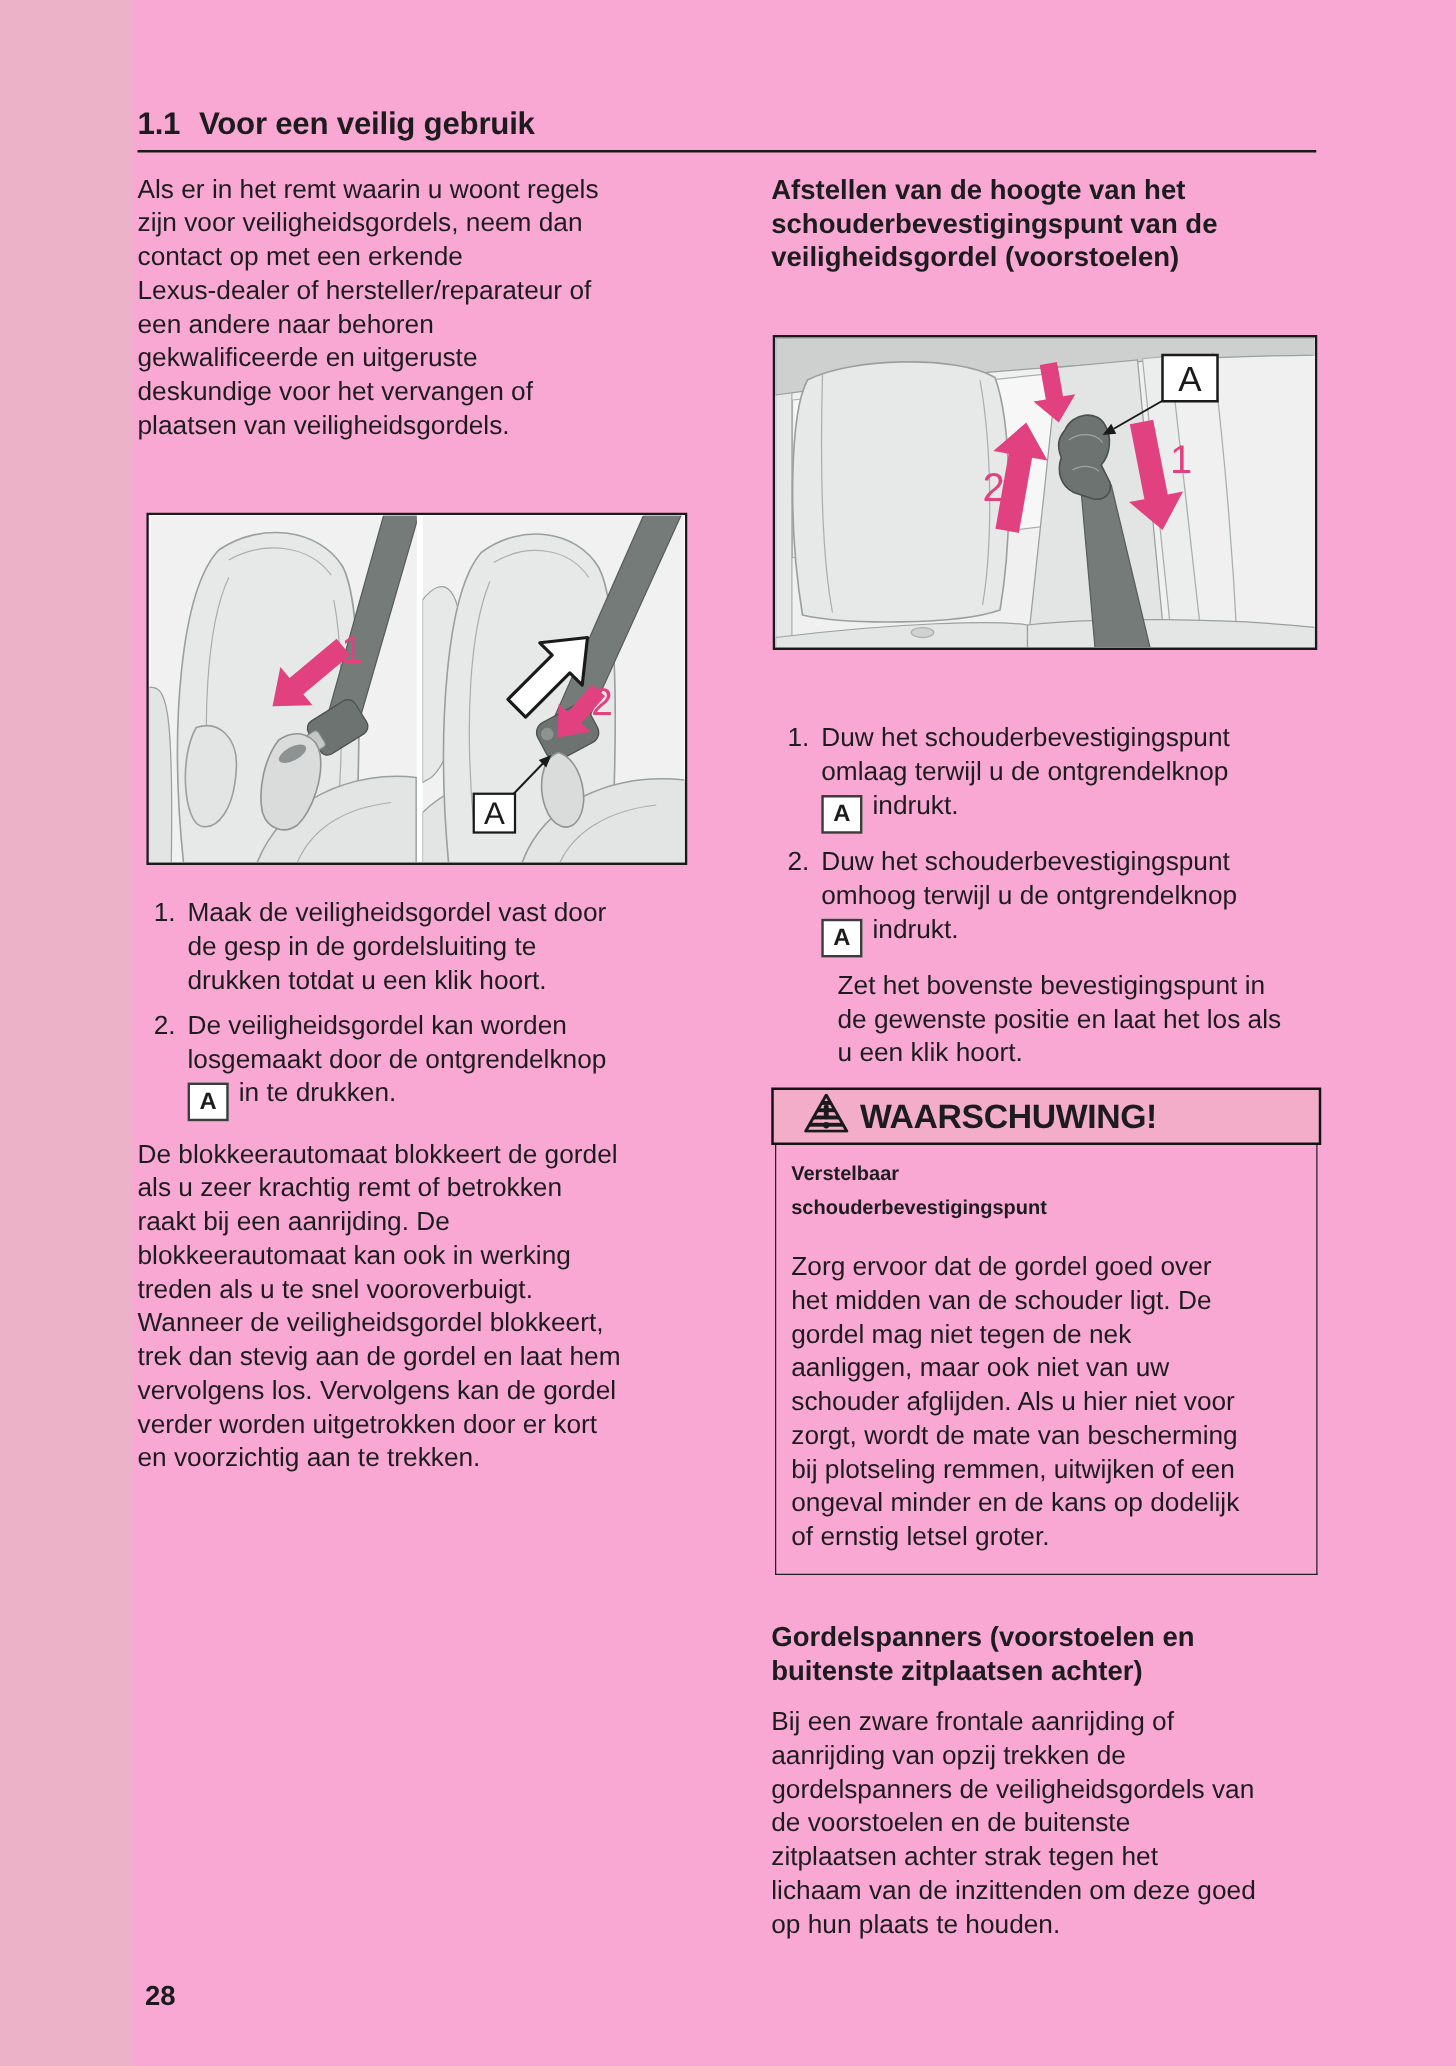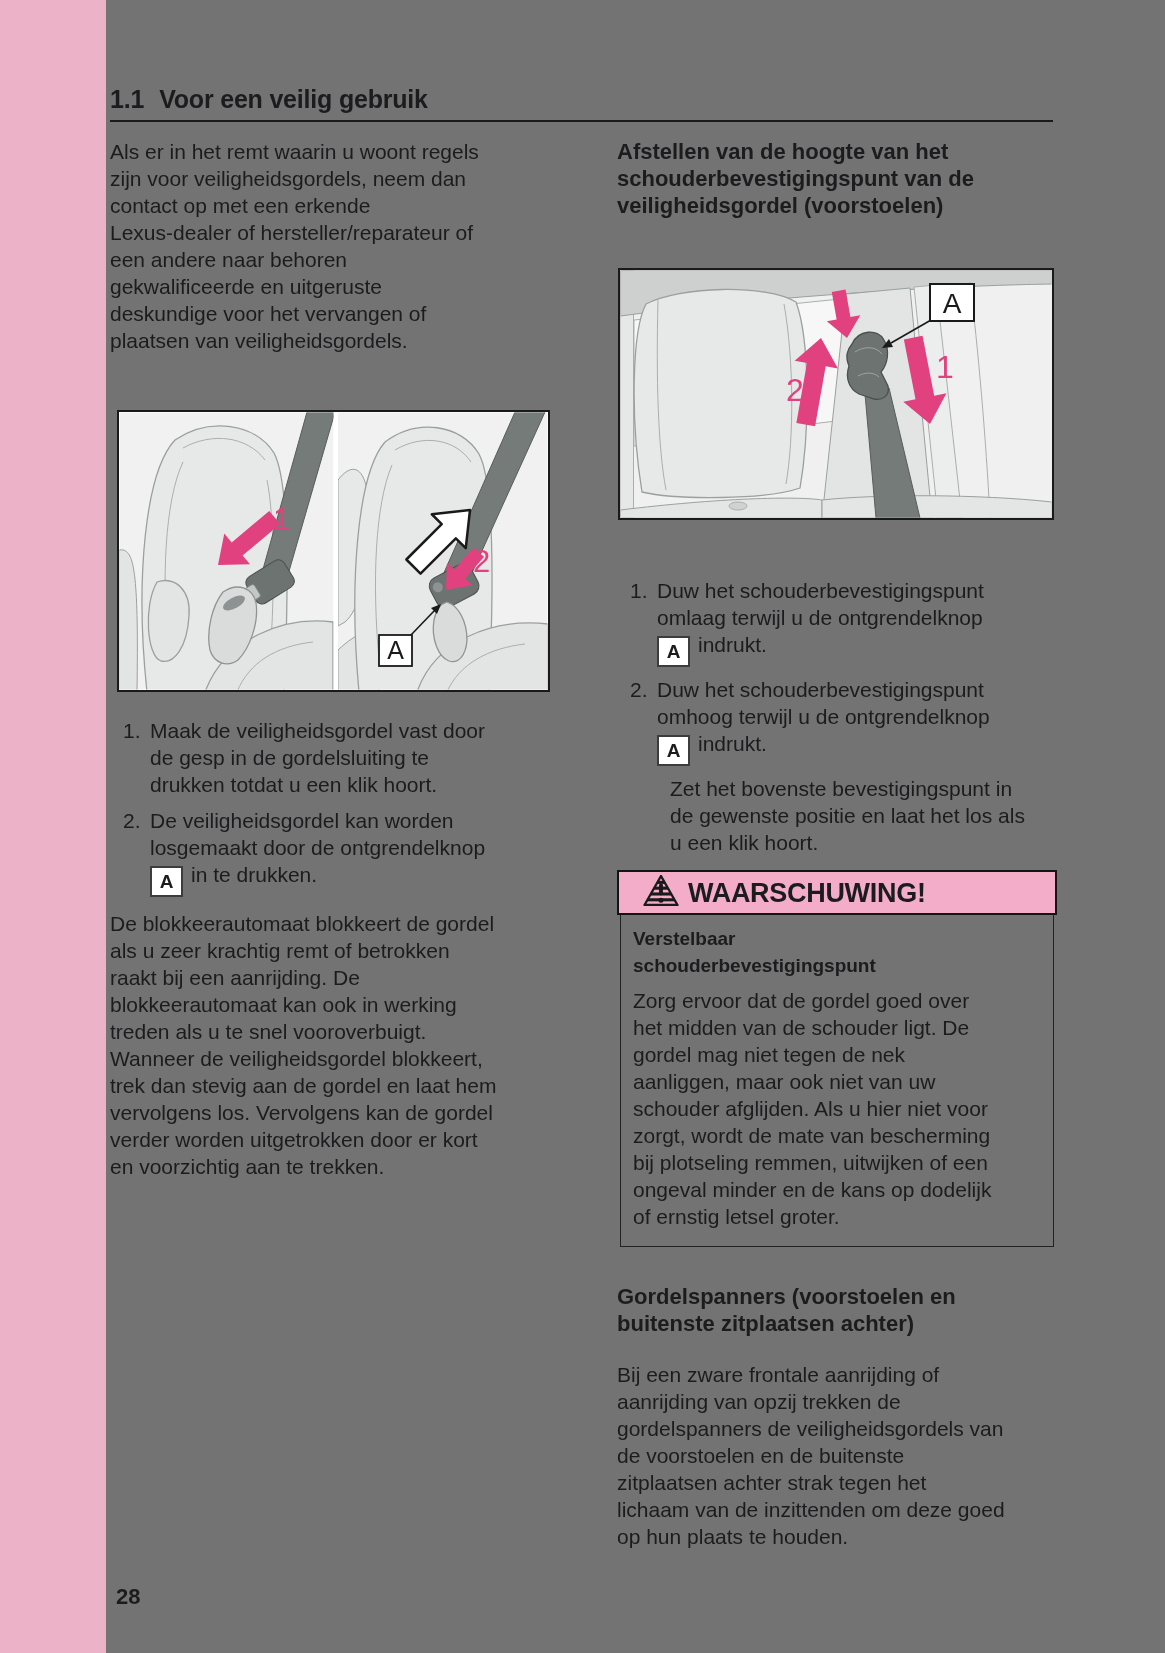--- a/index.html
+++ b/index.html
@@ -1,46 +1,46 @@
 <!DOCTYPE html>
 <html><head>
 <meta charset="utf-8">
 <style>
   html,body{margin:0;padding:0;background:#ffffff;}
-  .page{position:relative;width:1165px;height:1653px;background:#737373;overflow:hidden;
+  .page{position:relative;width:1165px;height:1653px;background:#f9a8d4;overflow:hidden;
         font-family:"Liberation Sans",sans-serif;color:#1c1c1e;}
   .side-strip{position:absolute;left:0;top:0;width:106px;height:1653px;background:#ecb3c8;}
   .page-header{position:absolute;left:110px;top:84px;width:943px;}
   .h1{font-size:25px;font-weight:700;line-height:30px;letter-spacing:-0.2px;white-space:nowrap;}
   .h1 .sec{margin-right:15px;}
   .h1-rule{margin-top:6px;border-top:2.5px solid #1a1a1a;height:0;}
   .col{position:absolute;top:138px;}
   .col-left{left:110px;width:444px;}
   .col-right{left:617px;width:440px;}
   .h2{font-size:22px;font-weight:700;line-height:27px;white-space:pre-line;margin:0;}
   .para{font-size:21px;line-height:27px;white-space:pre-line;margin:0;}
   .mb13{margin-bottom:13px;}
-  .mt17{margin-top:17px;} .mt13{margin-top:13px;} .mt14{margin-top:24px;}
+  .mt17{margin-top:17px;} .mt13{margin-top:13px;} .mt14{margin-top:14px;}
   .mt20{margin-top:20px;} .mt25{margin-top:25px;} .mt36{margin-top:36px;} .mt57{margin-top:57px;}
   .figwrap1{margin:56px 0 0 7px;line-height:0;}
   .figwrap2{margin:49px 0 0 1px;line-height:0;}
   .steps{padding-left:13px;}
   .step{display:flex;font-size:21px;line-height:27px;margin-bottom:9px;}
   .step .num{flex:0 0 27px;}
   .step .content{flex:1;white-space:pre-line;}
   .step-note{padding-left:40px;font-size:21px;line-height:27px;white-space:pre-line;margin-top:6px;}
   .abox{display:inline-block;min-width:29px;height:27px;line-height:27px;border:2px solid #3c3c3c;
         background:#fff;text-align:center;font-weight:700;font-size:19px;vertical-align:-6px;margin-right:8px;}
   .abox:empty{display:none;}
   .warning-box{margin-top:14px;}
   .warning-bar{display:flex;align-items:center;gap:9px;background:#f4adc9;border:2.5px solid #141414;
                padding:3px 24px;}
   .warning-title{font-size:27px;font-weight:700;letter-spacing:-0.3px;line-height:32px;}
   .warning-body{border:1.6px solid #222;border-top:none;margin:0 3px;padding:10px 12px 16px;}
-  .warning-h3{font-size:19px;font-weight:700;line-height:27px;white-space:pre-line;margin:0 0 8px;}
+  .warning-h3{font-size:16px;font-weight:700;line-height:27px;white-space:pre-line;margin:0 0 20px;}
   .page-number{position:absolute;left:116px;top:1584px;font-size:22px;font-weight:700;}
   .figlabel{font-family:"Liberation Sans",sans-serif;}
 </style>
 </head>
 <body>
 
 <div class="page">
   <div class="side-strip"></div>
 
   <div class="page-header">

